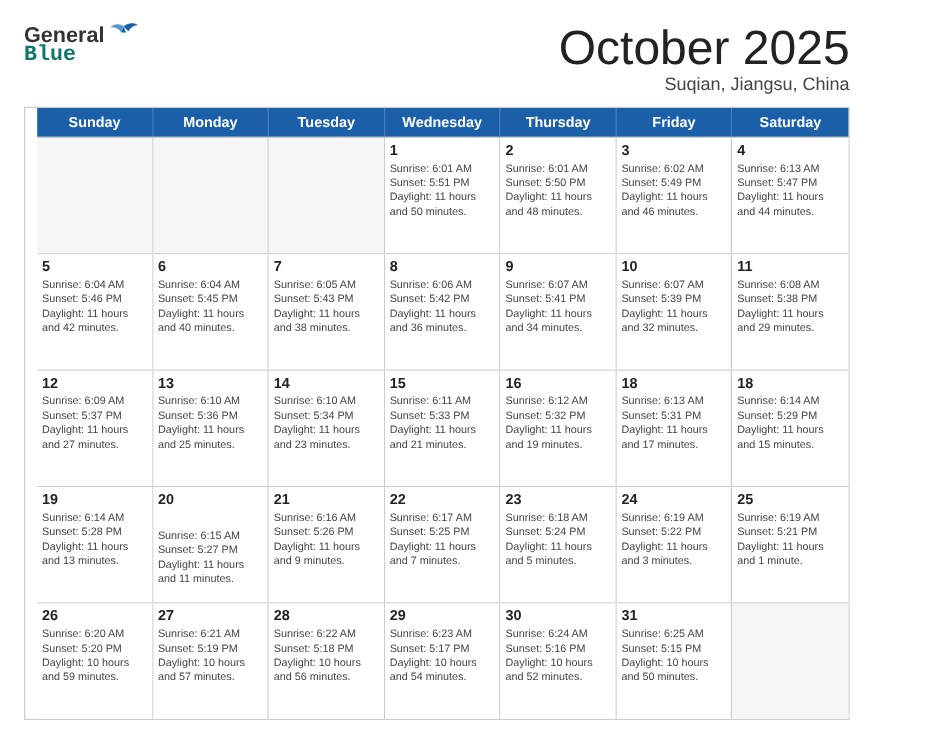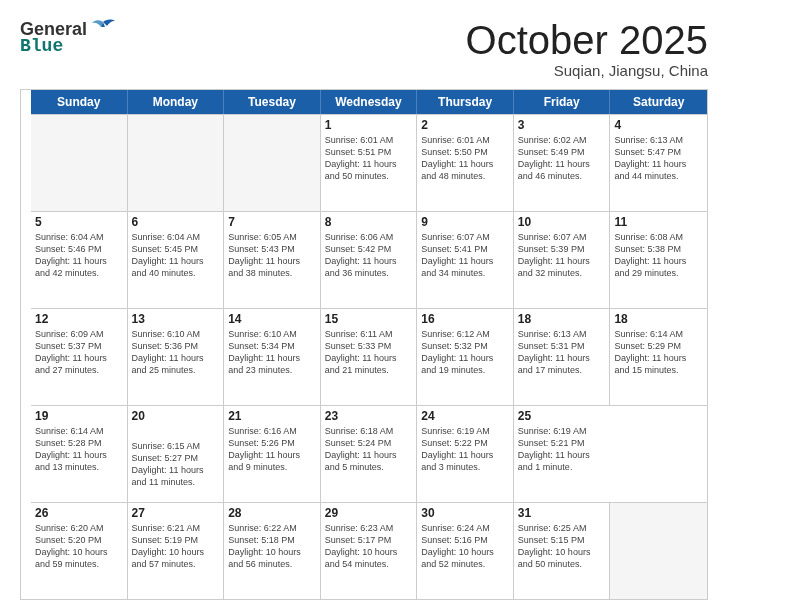--- a/index.html
+++ b/index.html
@@ -274,20 +274,26 @@
 Sunset: 5:27 PM
 Daylight: 11 hours and 11 minutes.</div>
           </div>
           <div class="cal-cell">
             <div class="day-num">21</div>
             <div class="cell-text" style="white-space: pre-line;">Sunrise: 6:16 AM
 Sunset: 5:26 PM
 Daylight: 11 hours and 9 minutes.</div>
           </div>
           <div class="cal-cell">
+            <div class="day-num">22</div>
+            <div class="cell-text" style="white-space: pre-line;">Sunrise: 6:17 AM
+Sunset: 5:25 PM
+Daylight: 11 hours and 7 minutes.</div>
+          </div>
+          <div class="cal-cell">
             <div class="day-num">23</div>
             <div class="cell-text" style="white-space: pre-line;">Sunrise: 6:18 AM
 Sunset: 5:24 PM
 Daylight: 11 hours and 5 minutes.</div>
           </div>
           <div class="cal-cell">
             <div class="day-num">24</div>
             <div class="cell-text" style="white-space: pre-line;">Sunrise: 6:19 AM
 Sunset: 5:22 PM
 Daylight: 11 hours and 3 minutes.</div>

